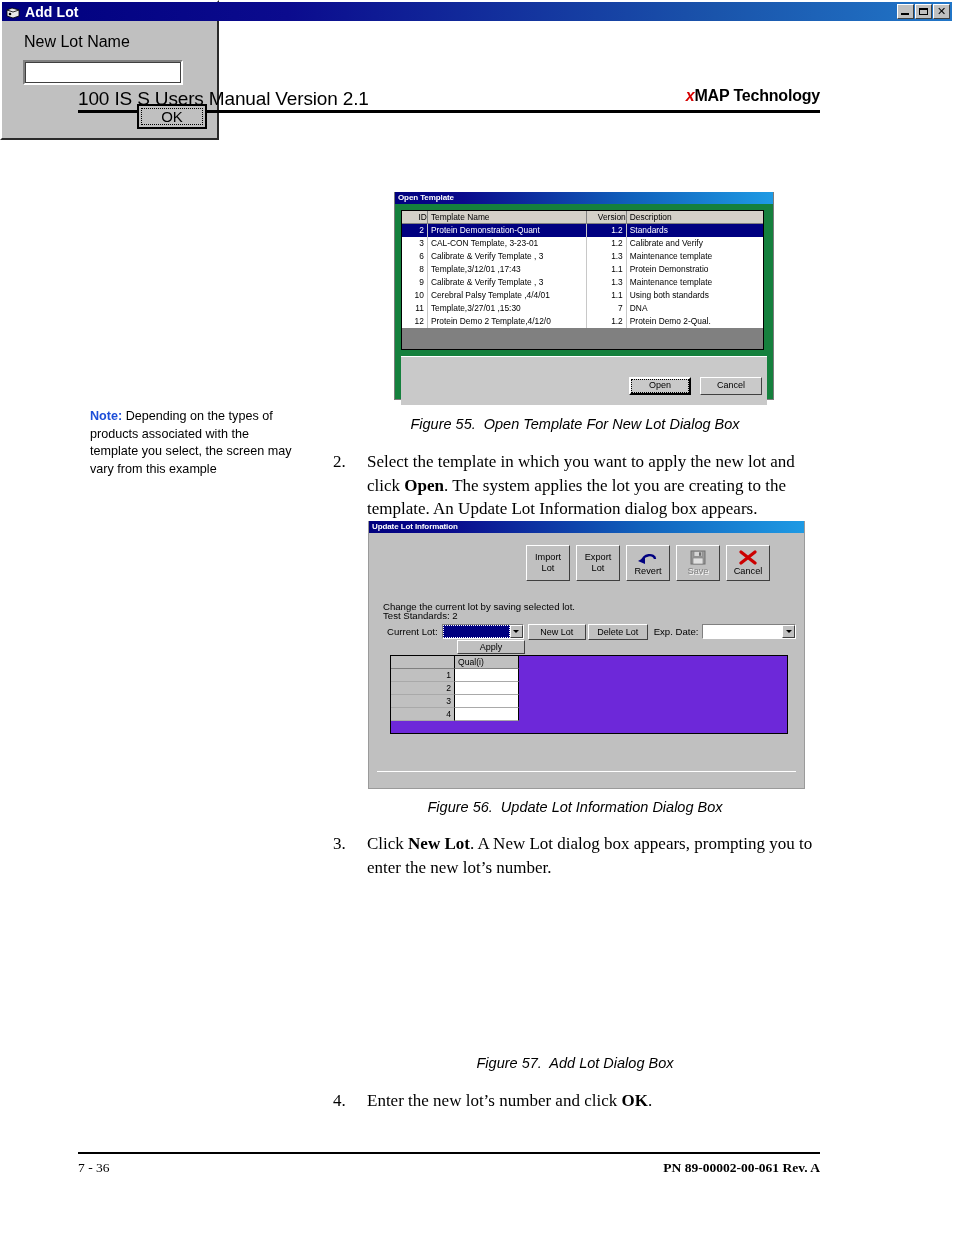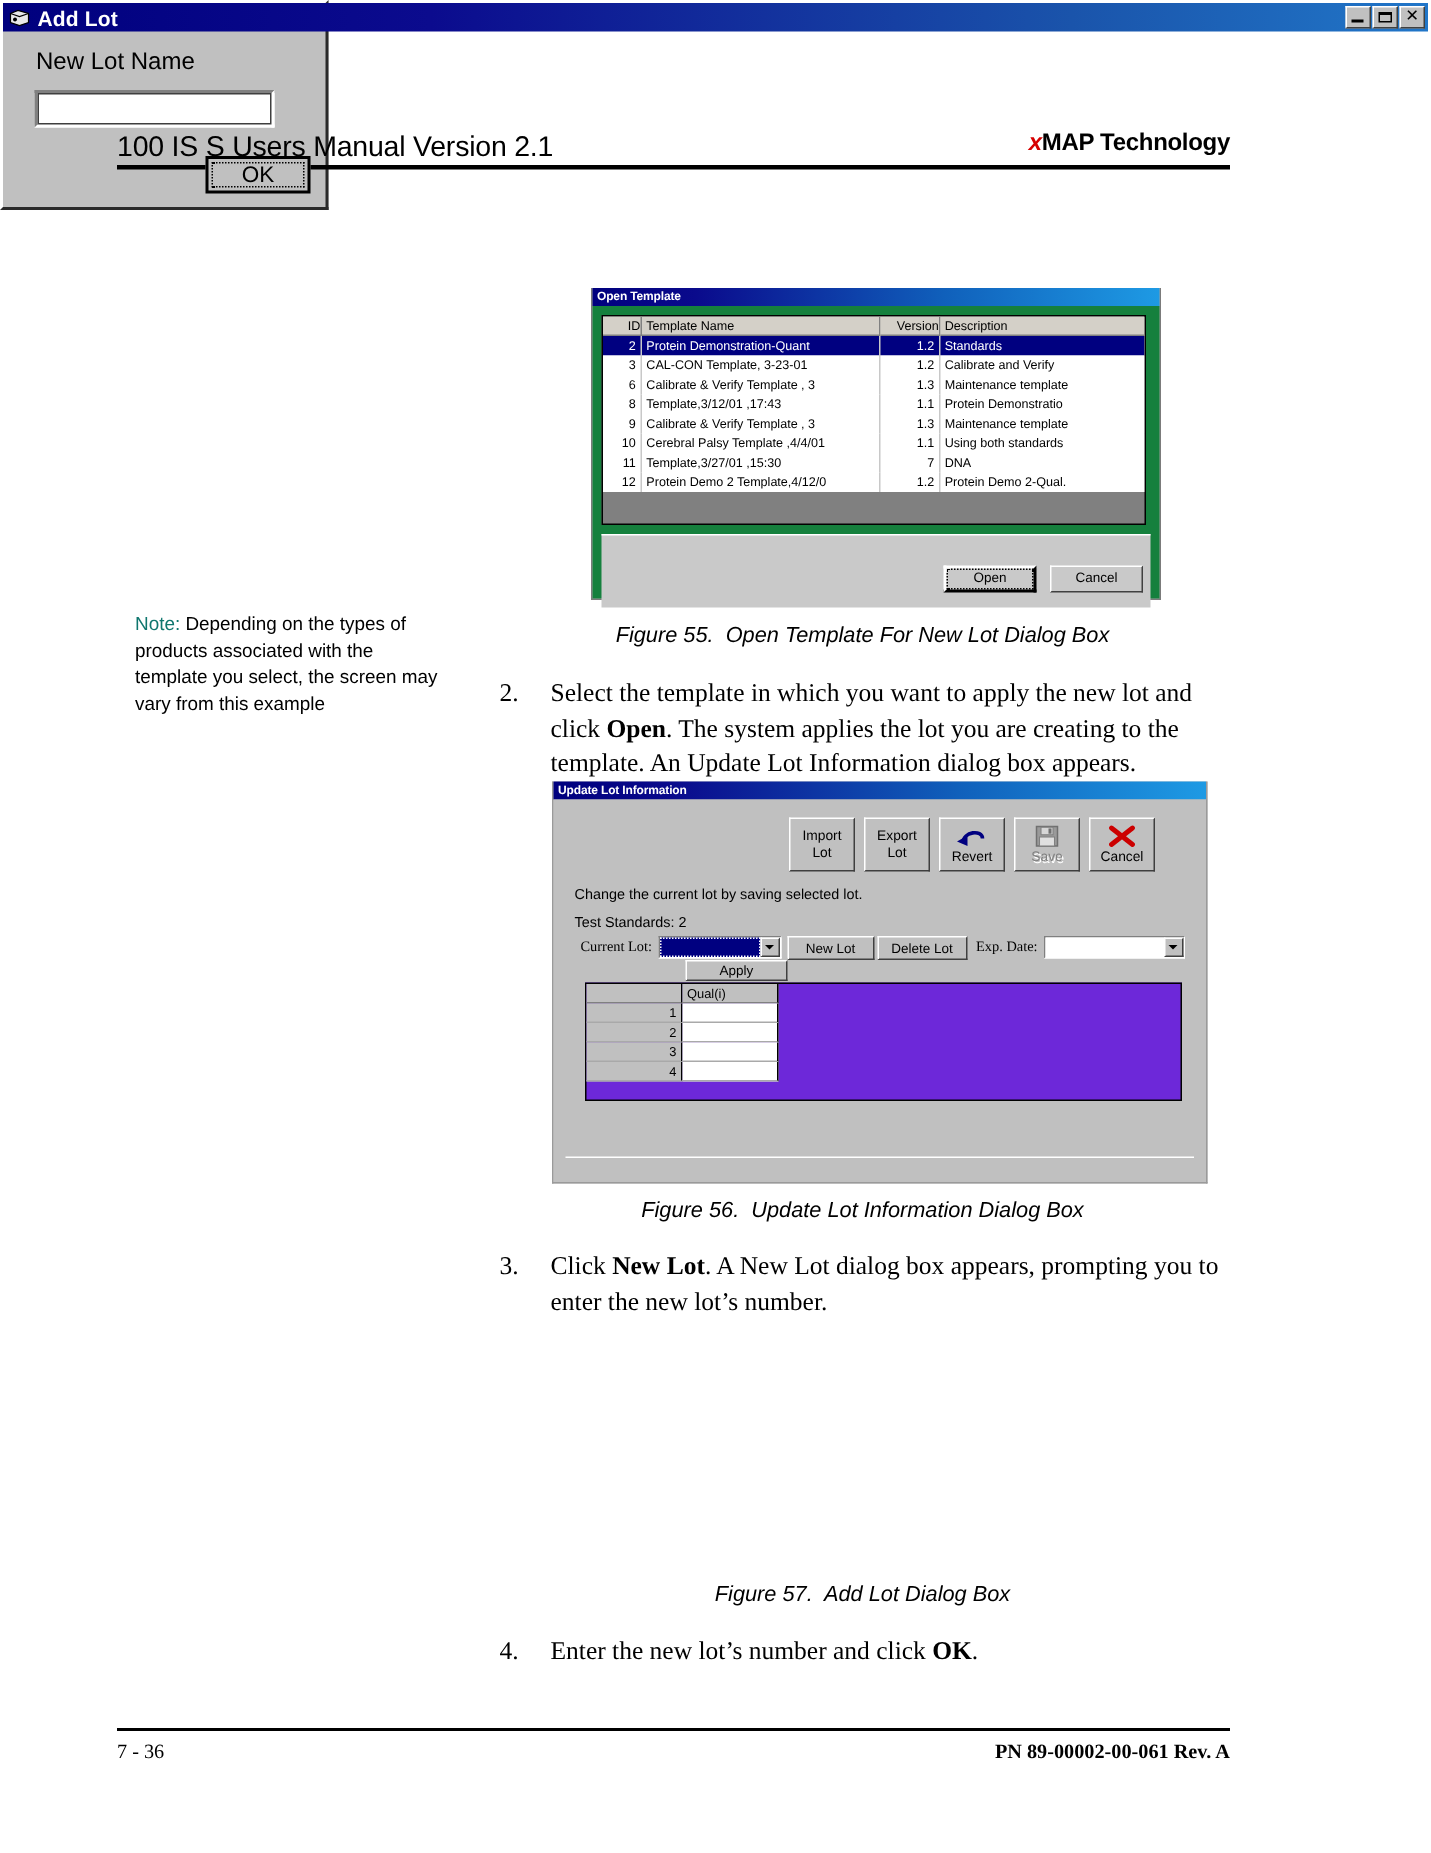--- a/index.html
+++ b/index.html
@@ -92,22 +92,22 @@
     position: absolute;
     left: 90px;
     top: 408px;
     width: 205px;
     font-family: "Liberation Sans", sans-serif;
     font-size: 12.6px;
     line-height: 17.5px;
     color: #000;
   }
   .note-block .note-word {
-    color: #0f766e;
-    font-weight: normal;
+    color: #1d4ed8;
+    font-weight: bold;
   }
 
   
   .fig-caption {
     position: absolute;
     font-family: "Liberation Sans", sans-serif;
     font-style: italic;
     font-size: 14.5px;
     text-align: center;
     color: #000;
@@ -318,21 +318,21 @@
   .tool-btn .ticon {
     display: block;
     height: 15px;
     margin-bottom: 1px;
   }
   .tool-btn.disabled .tlabel { color: #808080; text-shadow: 1px 1px 0 #ffffff; }
 
   .ul-desc {
     position: absolute;
     left: 14px;
-    top: 58px;
+    top: 68px;
     font-family: "Liberation Sans", sans-serif;
     font-size: 9.6px;
     color: #000;
     text-align: center;
   }
   .ul-standards {
     position: absolute;
     left: 14px;
     top: 77px;
     font-family: "Liberation Sans", sans-serif;
@@ -342,21 +342,21 @@
   .ul-row-controls {
     position: absolute;
     left: 18px;
     top: 90px;
     height: 17px;
     display: flex;
     align-items: center;
     gap: 0;
   }
   .lbl-inline {
-    font-family: Liberation Serif, serif;
+    font-family: Liberation Sans, sans-serif;
     font-size: 9.6px;
     color: #000;
     margin-right: 4px;
     white-space: nowrap;
   }
   .w-combo {
     width: 82px;
     height: 15px;
     border-top: 1px solid #808080;
     border-left: 1px solid #808080;

